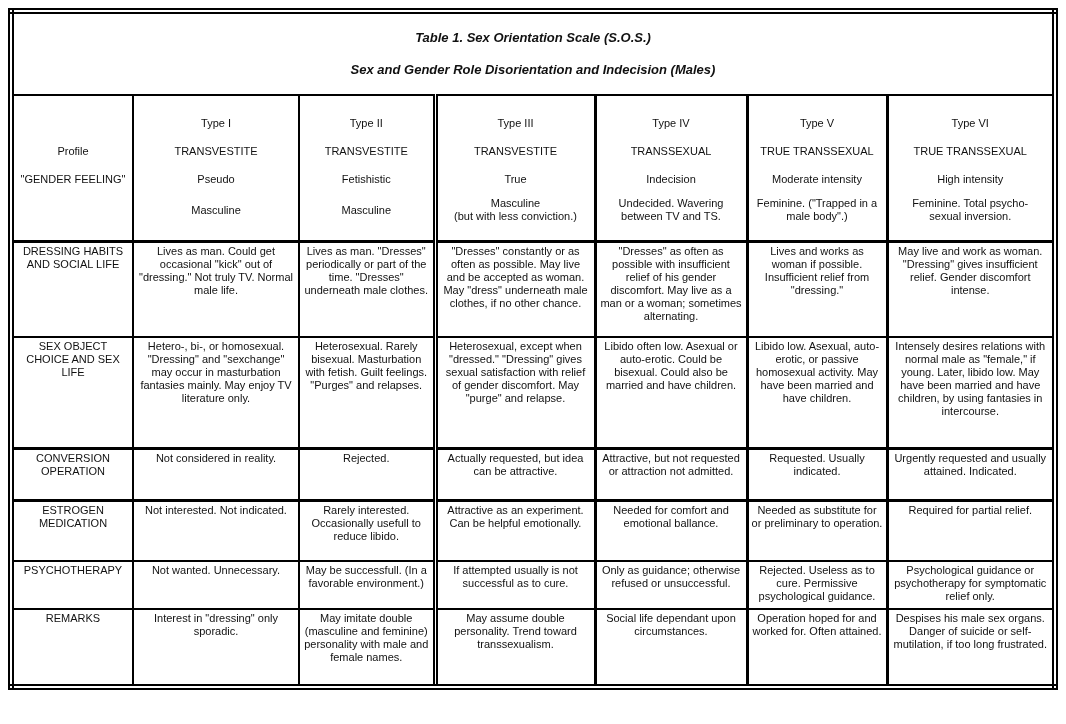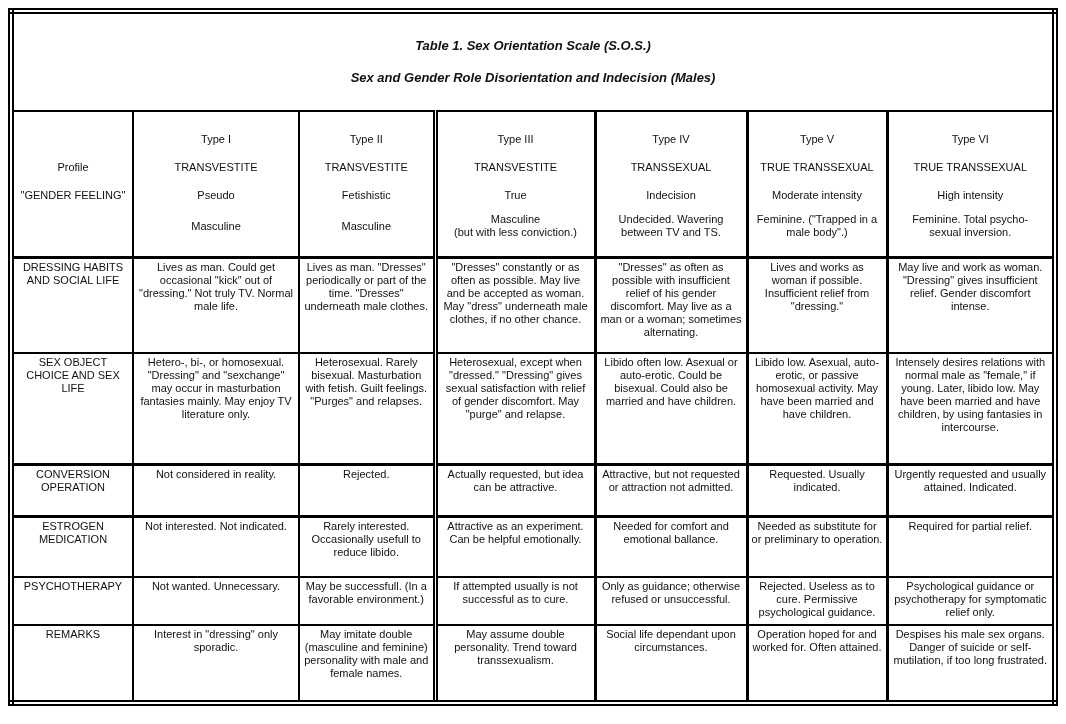--- a/index.html
+++ b/index.html
@@ -26,21 +26,21 @@
     overflow:hidden;
   }
   
   td.sep-dbl{border-left:5px double #000;}
   td.sep-thick{border-left:3px solid #000;}
   
   tr.hr-thick td{border-top:3px solid #000;}
 
   tr.title-row{height:40px;}
   tr.title-row td{
-    vertical-align:middle;padding:8px;
+    vertical-align:middle;padding:0;
     font-weight:bold;font-style:italic;font-size:13px;line-height:16px;
   }
   tr.group-row{height:28px;}
   tr.group-row td{vertical-align:middle;font-size:12px;}
   tr.profile-row{height:120px;}
   tr.profile-row td{padding:0;border-radius:7px;}
   .grid4{display:grid;grid-template-rows:28px 28px 28px auto;height:118px;}
   .grid4 > div{display:flex;align-items:center;justify-content:center;padding:0 3px;white-space:pre-line;}
   tr.r-dressing{height:95px;}
   tr.r-sexobj{height:112px;}

